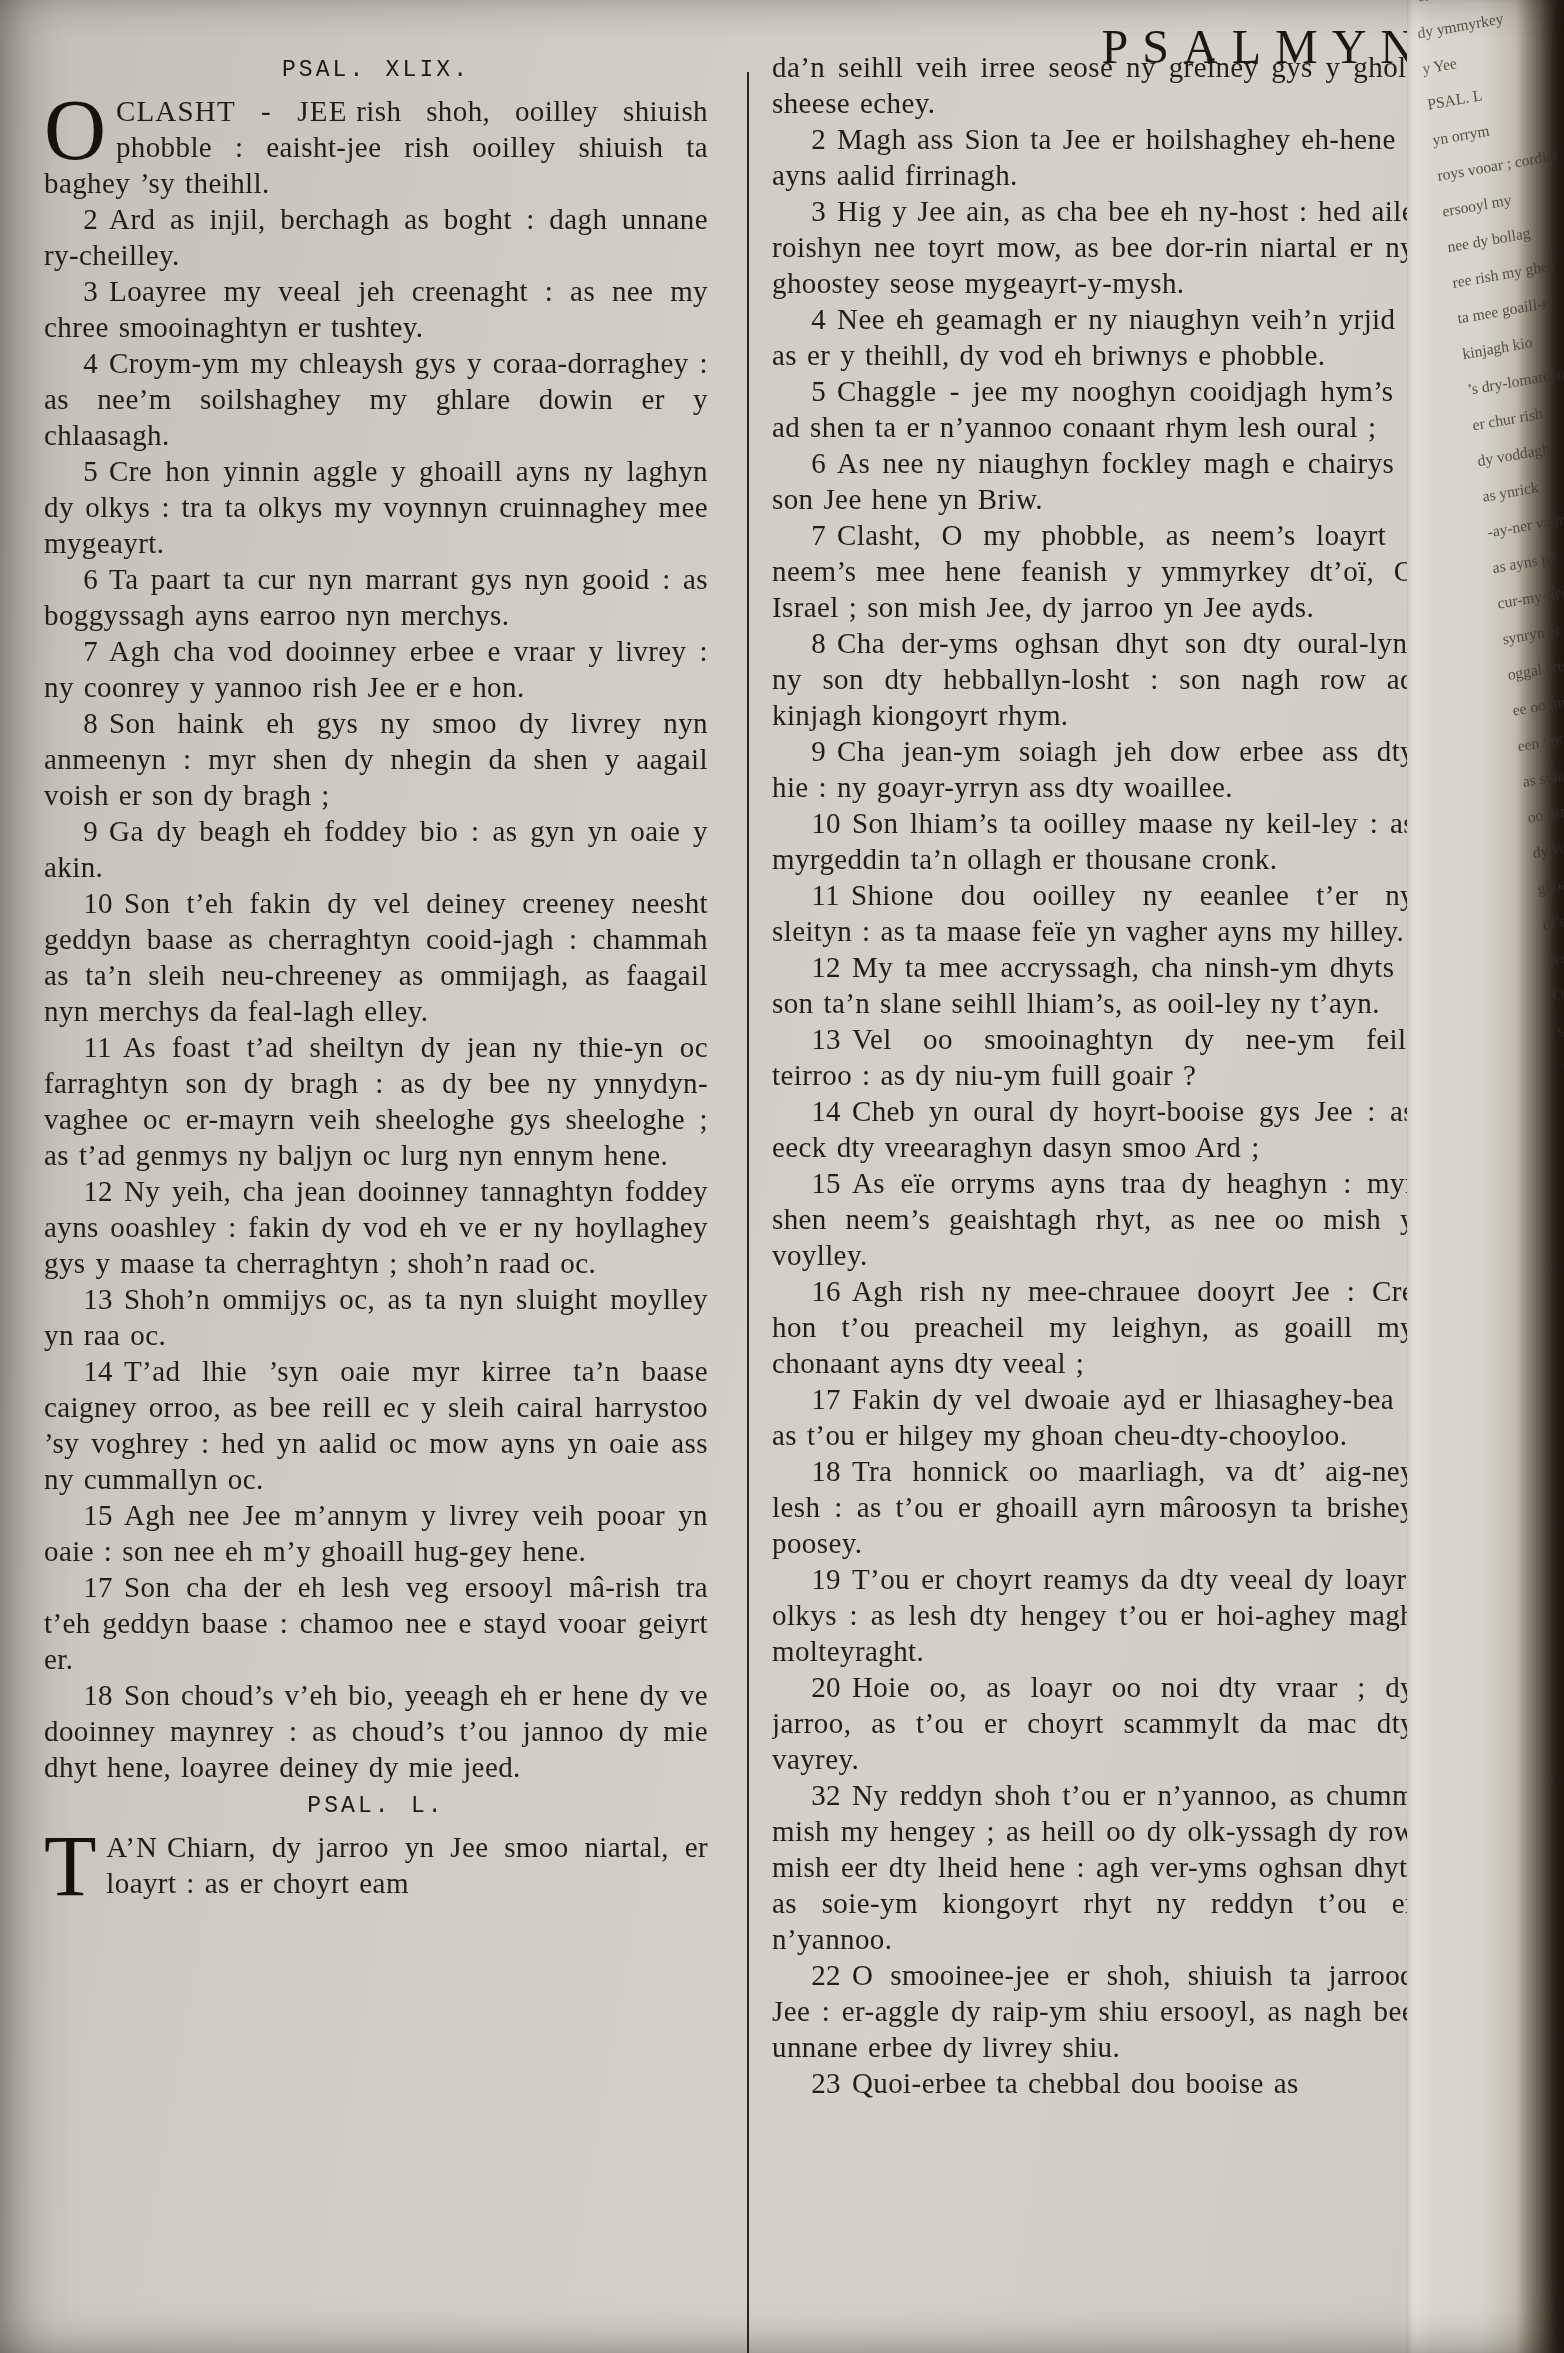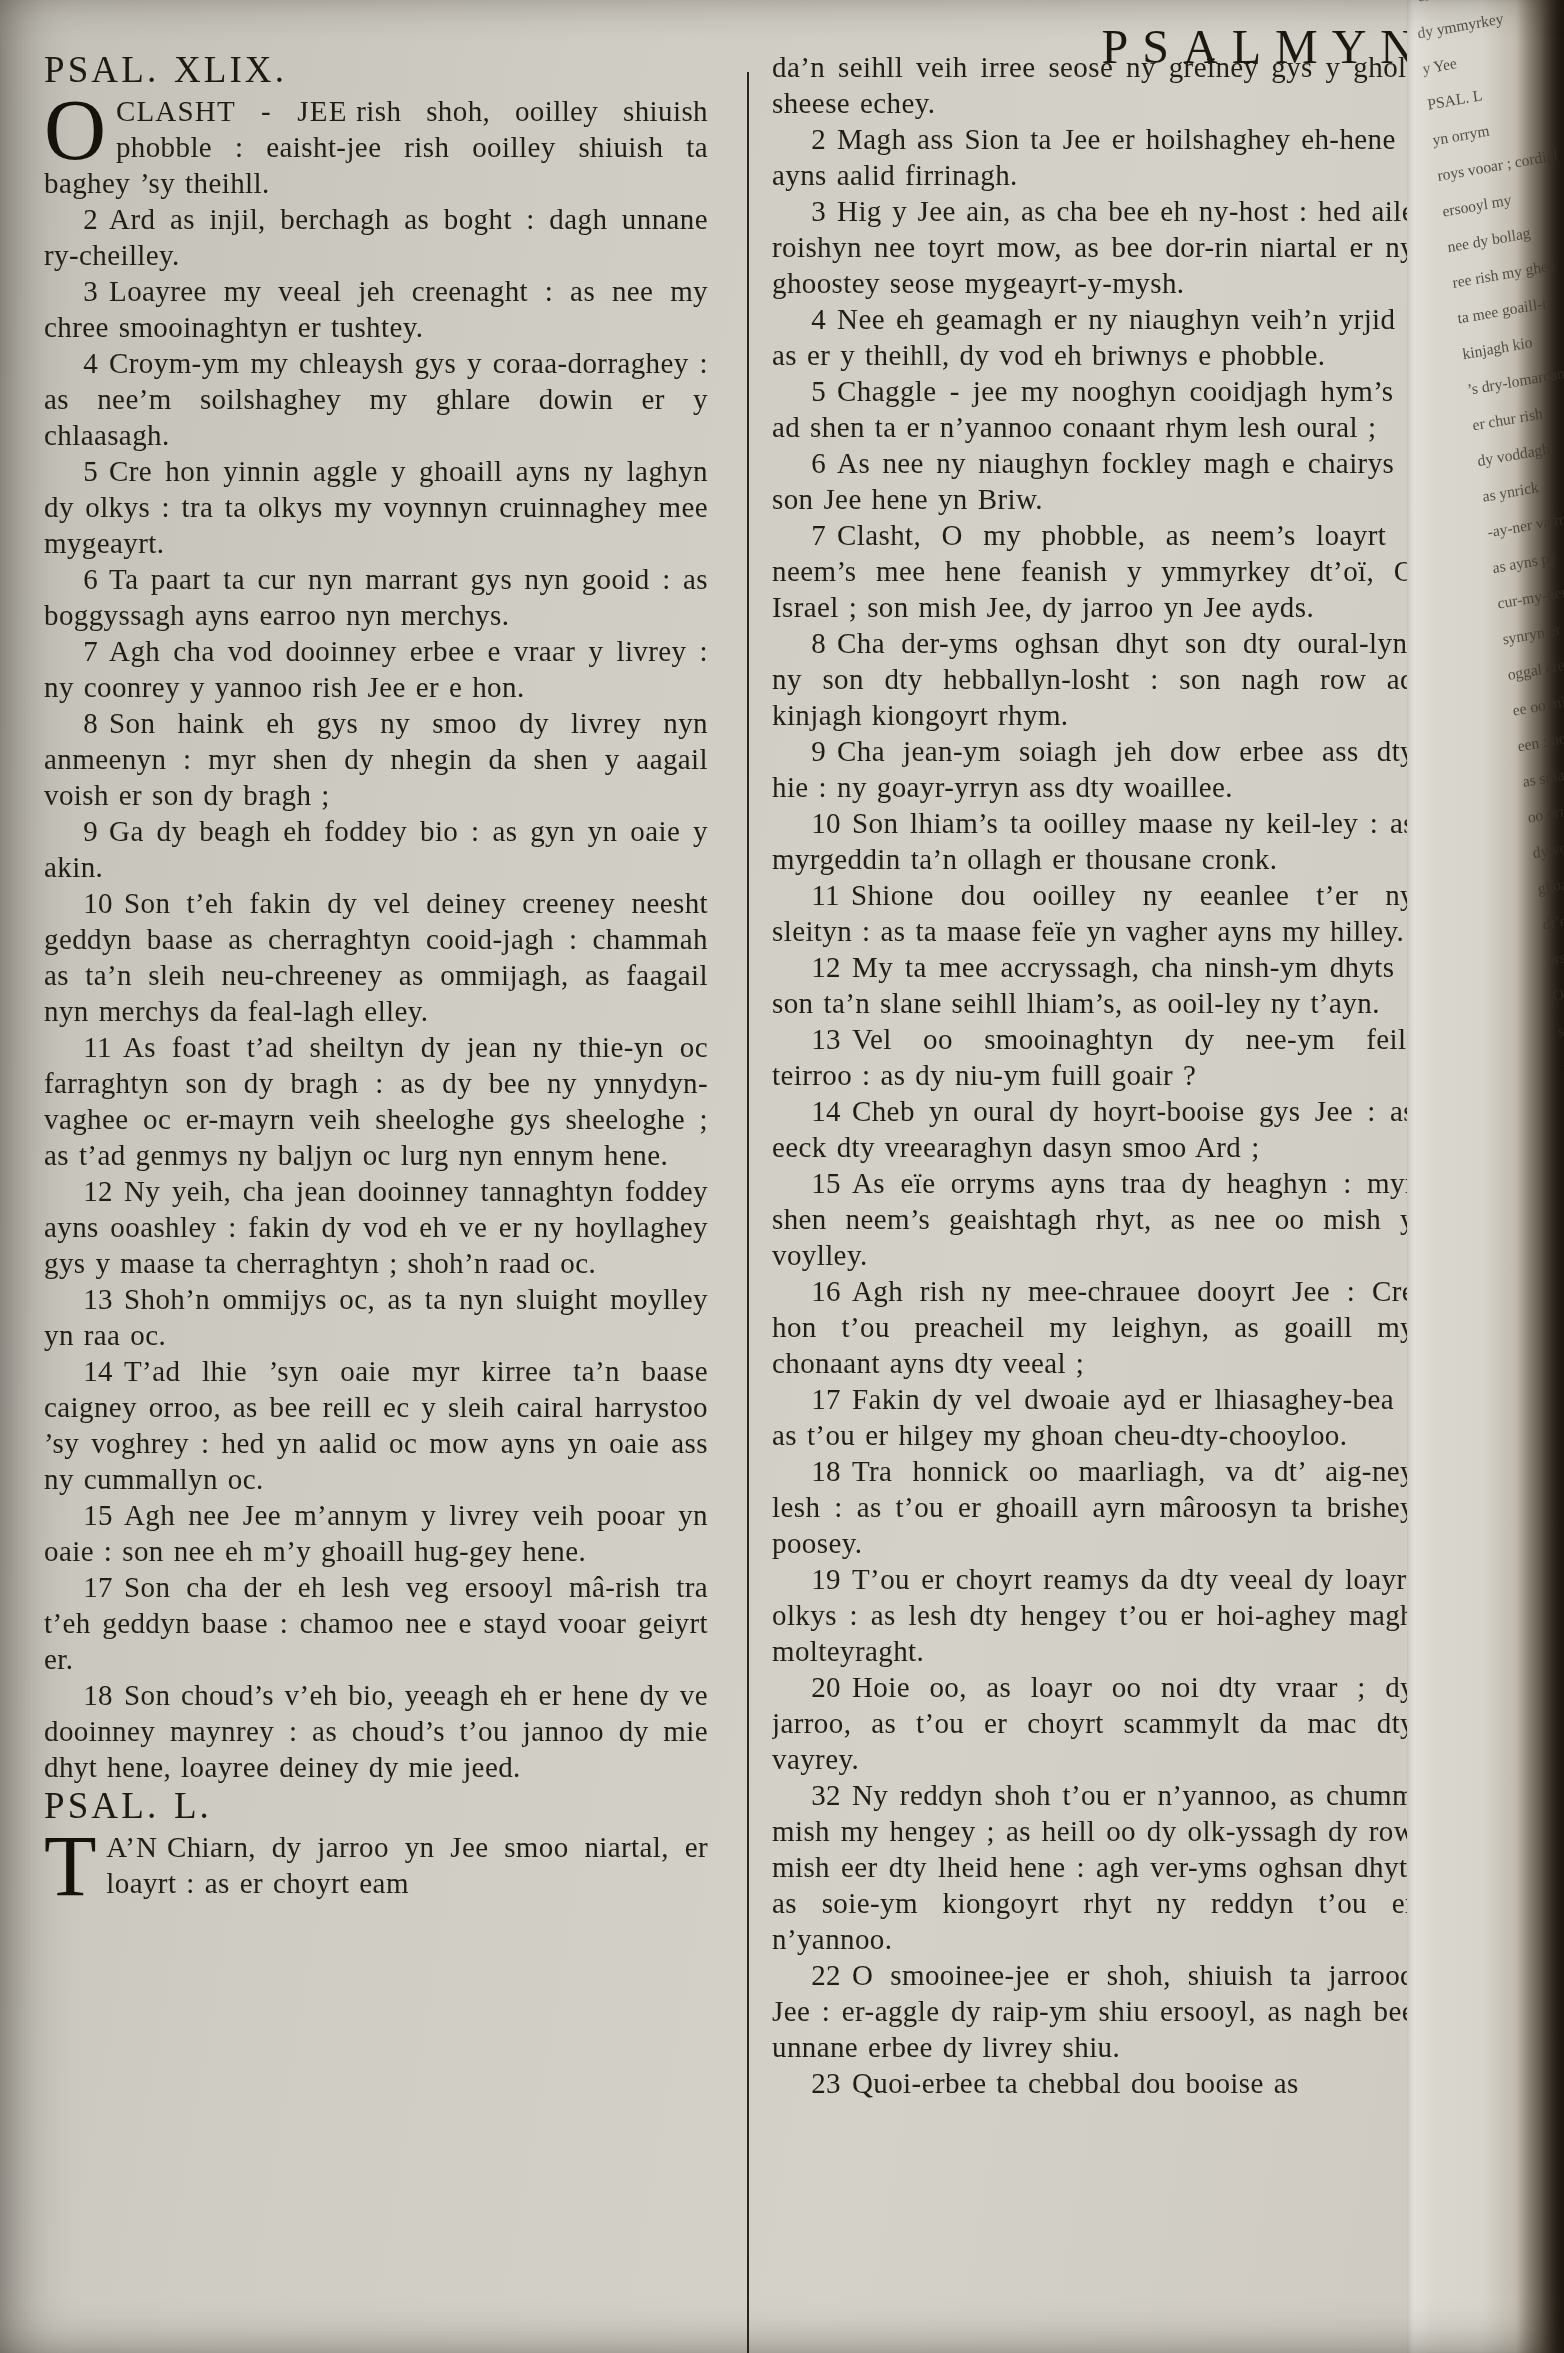--- a/index.html
+++ b/index.html
@@ -36,24 +36,25 @@
     color: #221e16;
   }
   .col-left  { left: 44px;  width: 664px; }
   .col-right { left: 772px; width: 643px; }
   .column-rule {
     position: absolute; left: 747px; top: 72px;
     width: 2.3px; height: 2282px;
     background: #2b261e;
   }
   .psal-heading {
-    text-align: left; text-indent: 0;
-    font-size: 37px; letter-spacing: 3.1px;
+    text-align: center; text-indent: 0;
+    font-size: 23px; letter-spacing: 3.1px;
     margin: 3.1px 0 4.7px 0;
     color: #1d1913;
+    font-family: Liberation Mono, monospace;
   }
   p.verse   { margin: 0; text-indent: 1.35em; }
   p.cont    { margin: 0; text-indent: 0; }
   p.opening { margin: 0; text-indent: 0; }
   .vnum { padding-right: .38em; }
   .dropcap {
     float: left;
     font-size: 86px; line-height: 66px;
     padding: 4.7px 9.4px 0 0;
     color: #16120c;

